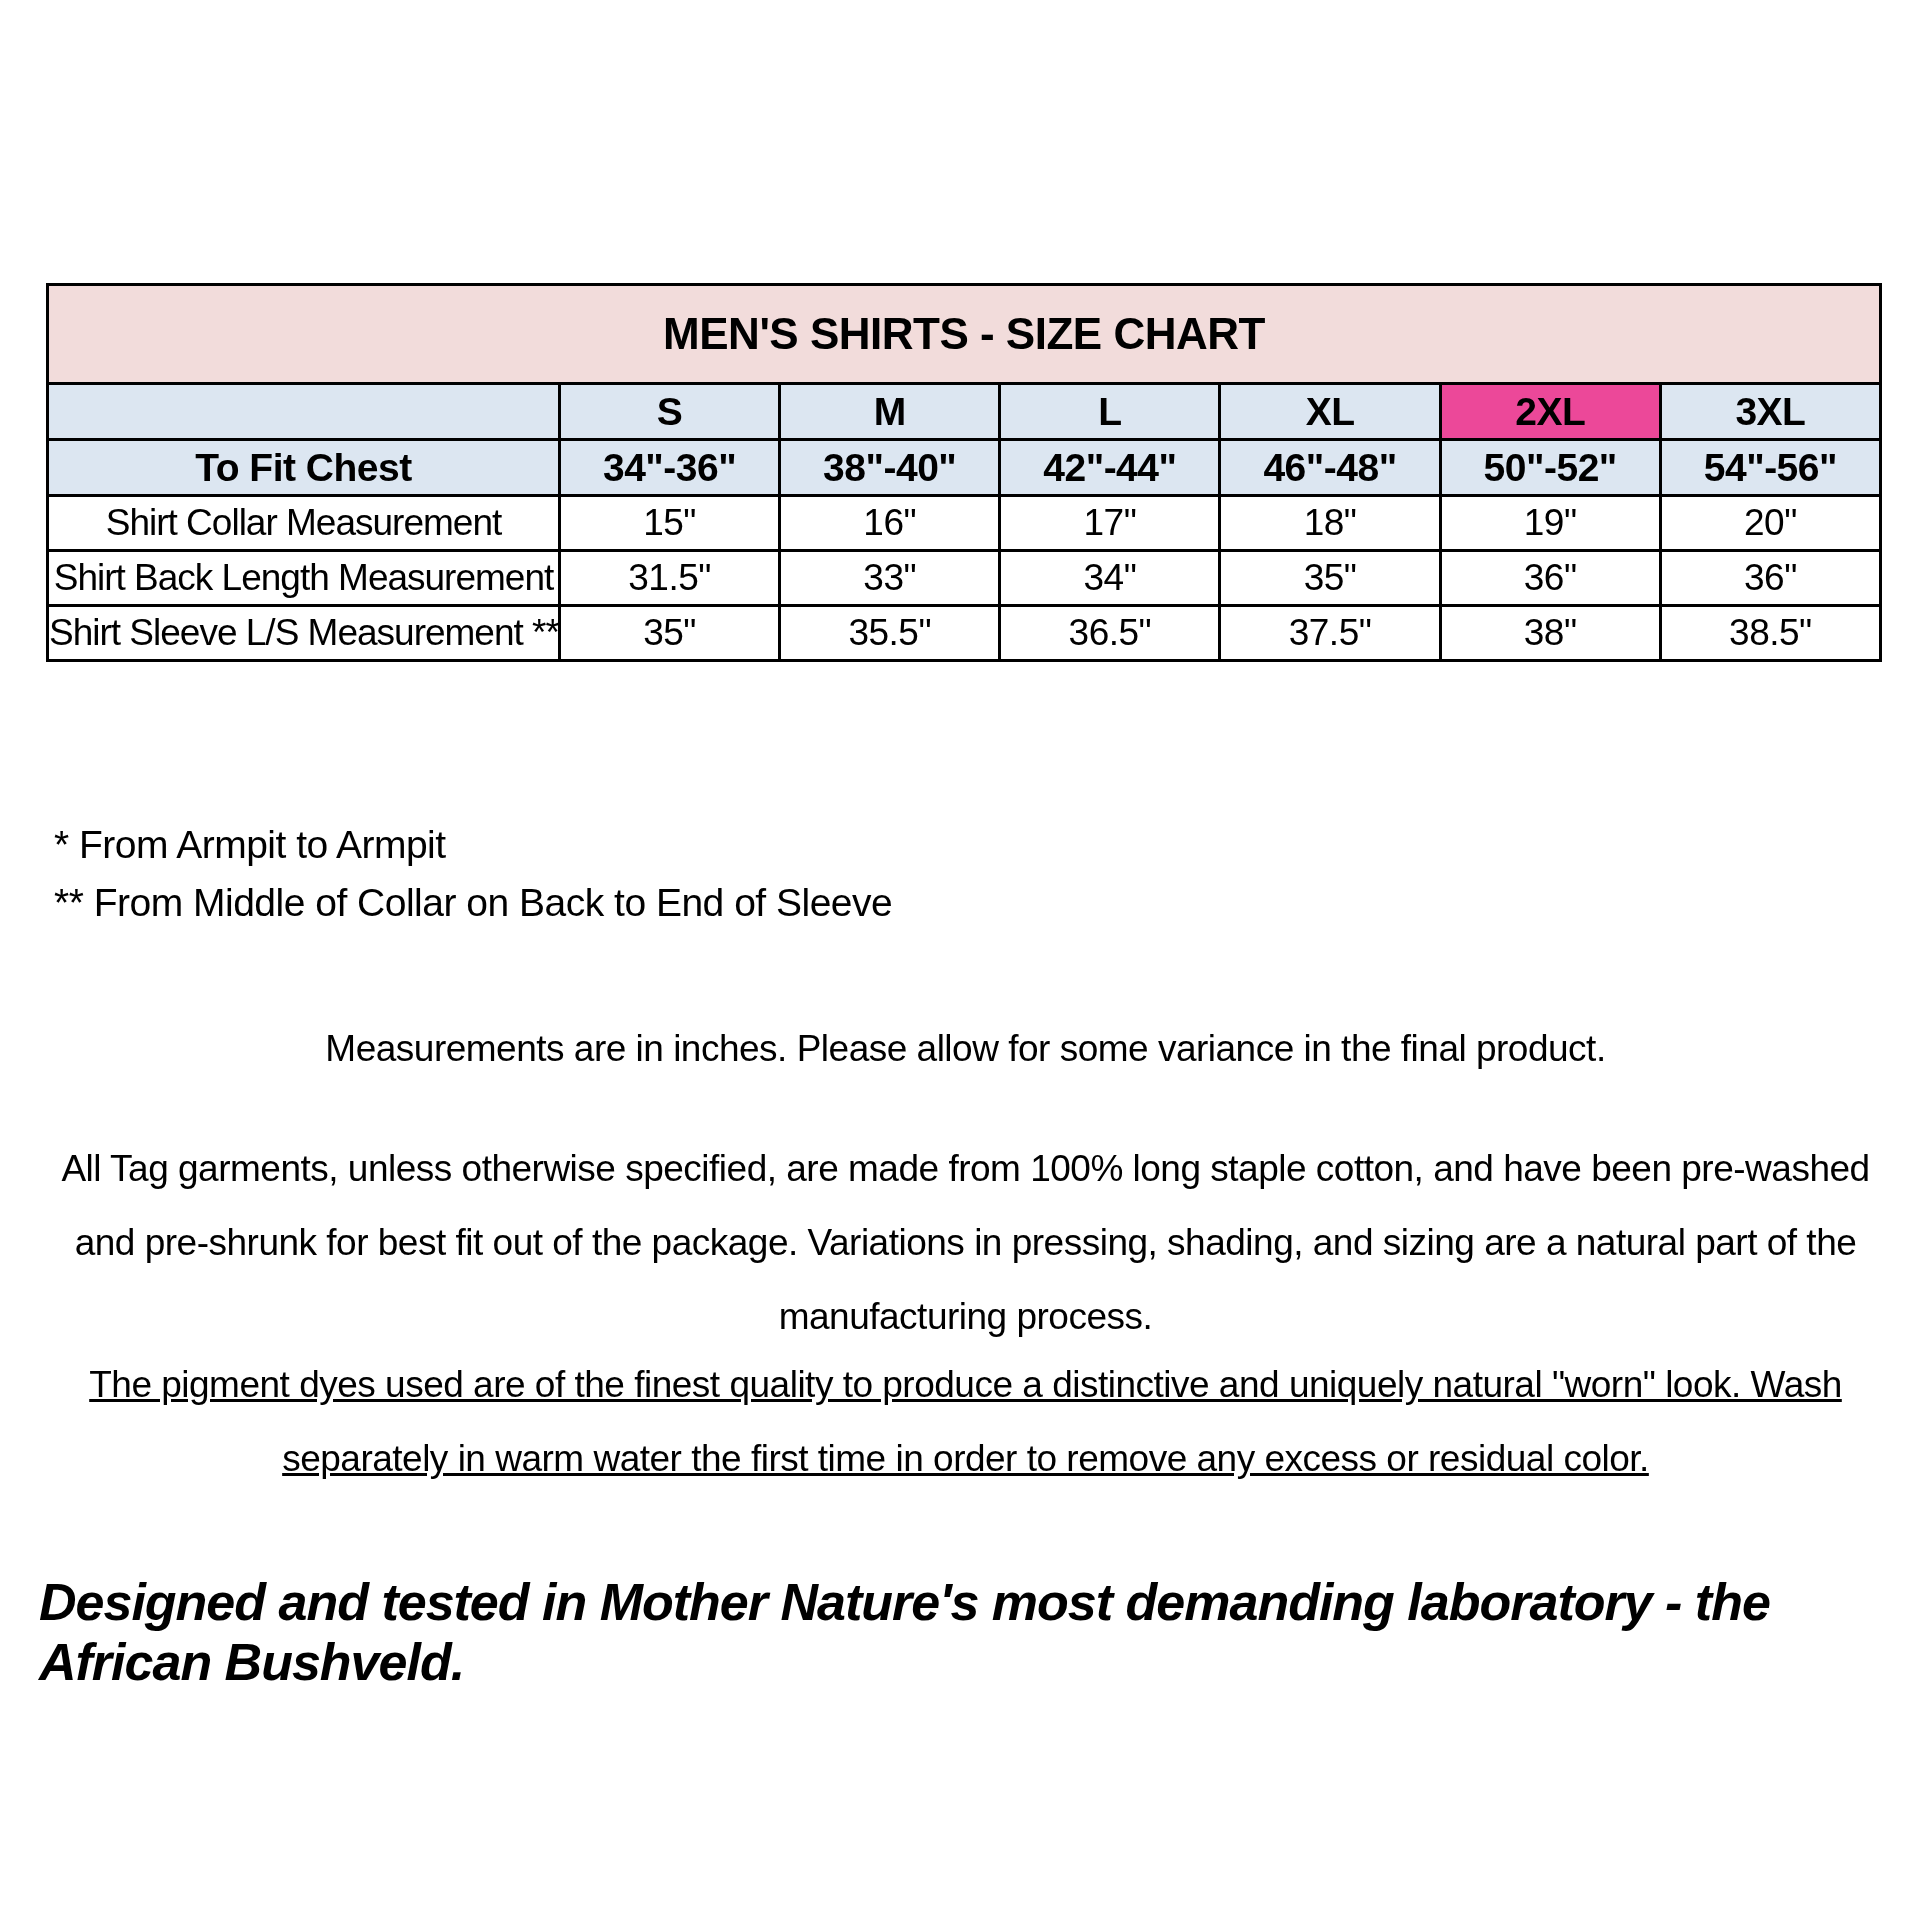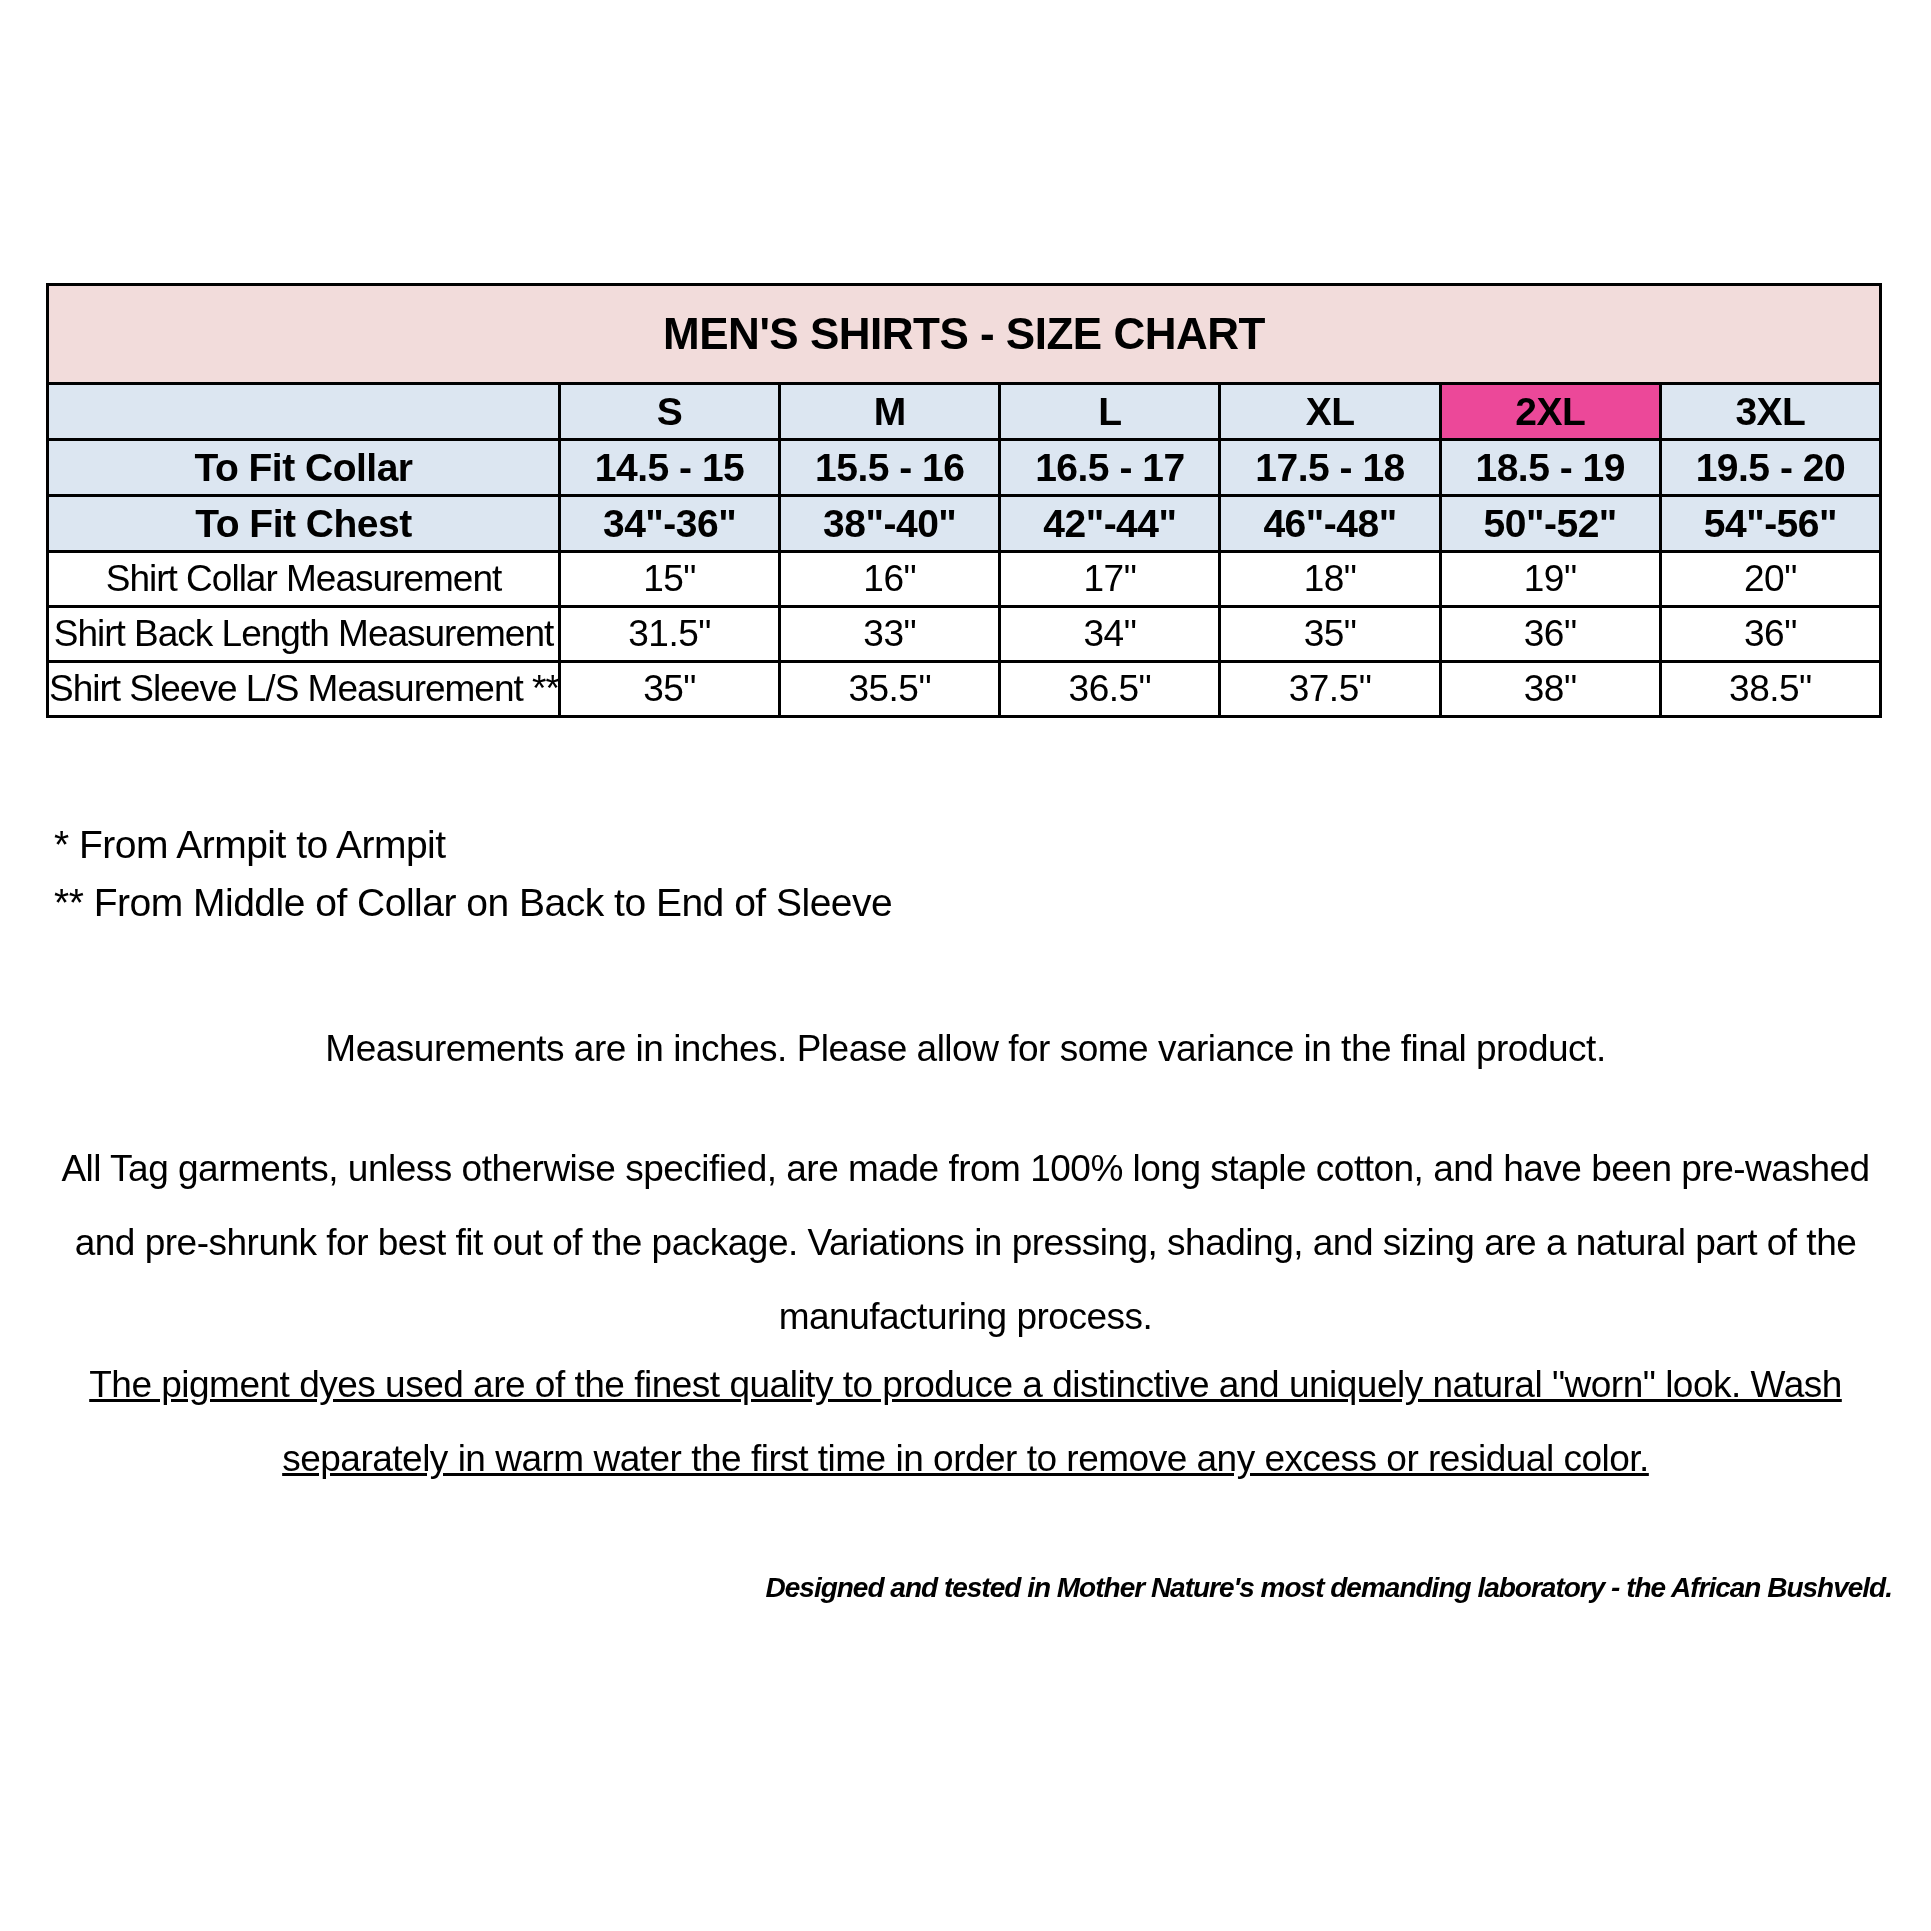--- a/index.html
+++ b/index.html
@@ -71,22 +71,22 @@
   }
   .note-measure { top: 1012px; }
   .note-fabric  { top: 1132px; }
   .note-dyes    { top: 1348px; text-decoration: underline; }
 
   
   .tagline {
     position: absolute;
     left: 39px; right: 39px; top: 1572px;
     margin: 0;
-    text-align: right;
-    font-size: 28px;
+    text-align: left;
+    font-size: 52px;
     font-weight: bold;
     font-style: italic;
     letter-spacing: -1px;
   }
 </style>
 </head>
 <body>
 
 <div class="page">
 
@@ -100,29 +100,20 @@
       <td class="title-cell" colspan="7" style="background:#f2dcdb">MEN'S SHIRTS - SIZE CHART</td>
     </tr>
     <tr class="head-row">
       <td class="label-cell" style="background:#dce6f1"></td>
       <td style="background:#dce6f1">S</td>
       <td style="background:#dce6f1">M</td>
       <td style="background:#dce6f1">L</td>
       <td style="background:#dce6f1">XL</td>
       <td style="background:#ec4899">2XL</td>
       <td style="background:#dce6f1">3XL</td>
-    </tr>
-    <tr class="blue-row">
-      <td class="label-cell" style="background:#dce6f1">To Fit Collar</td>
-      <td style="background:#dce6f1">14.5 - 15</td>
-      <td style="background:#dce6f1">15.5 - 16</td>
-      <td style="background:#dce6f1">16.5 - 17</td>
-      <td style="background:#dce6f1">17.5 - 18</td>
-      <td style="background:#dce6f1">18.5 - 19</td>
-      <td style="background:#dce6f1">19.5 - 20</td>
     </tr>
     <tr class="blue-row">
       <td class="label-cell" style="background:#dce6f1">To Fit Chest</td>
       <td style="background:#dce6f1">34"-36"</td>
       <td style="background:#dce6f1">38"-40"</td>
       <td style="background:#dce6f1">42"-44"</td>
       <td style="background:#dce6f1">46"-48"</td>
       <td style="background:#dce6f1">50"-52"</td>
       <td style="background:#dce6f1">54"-56"</td>
     </tr>

